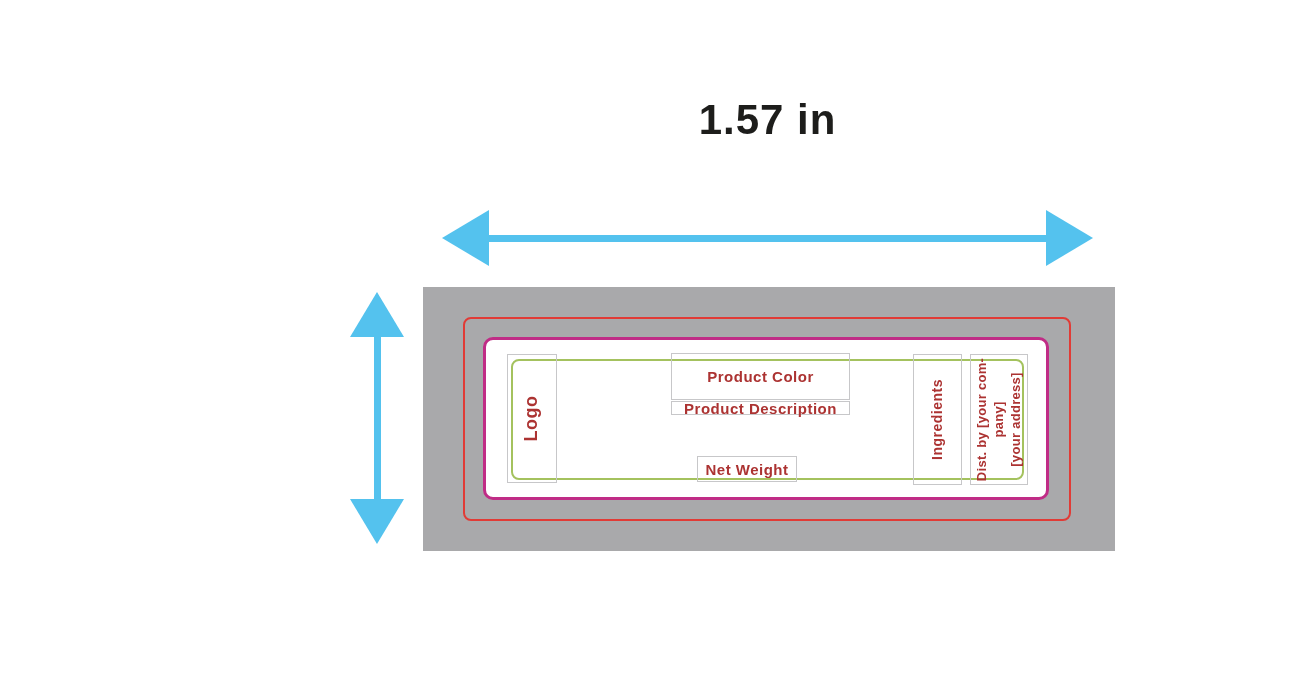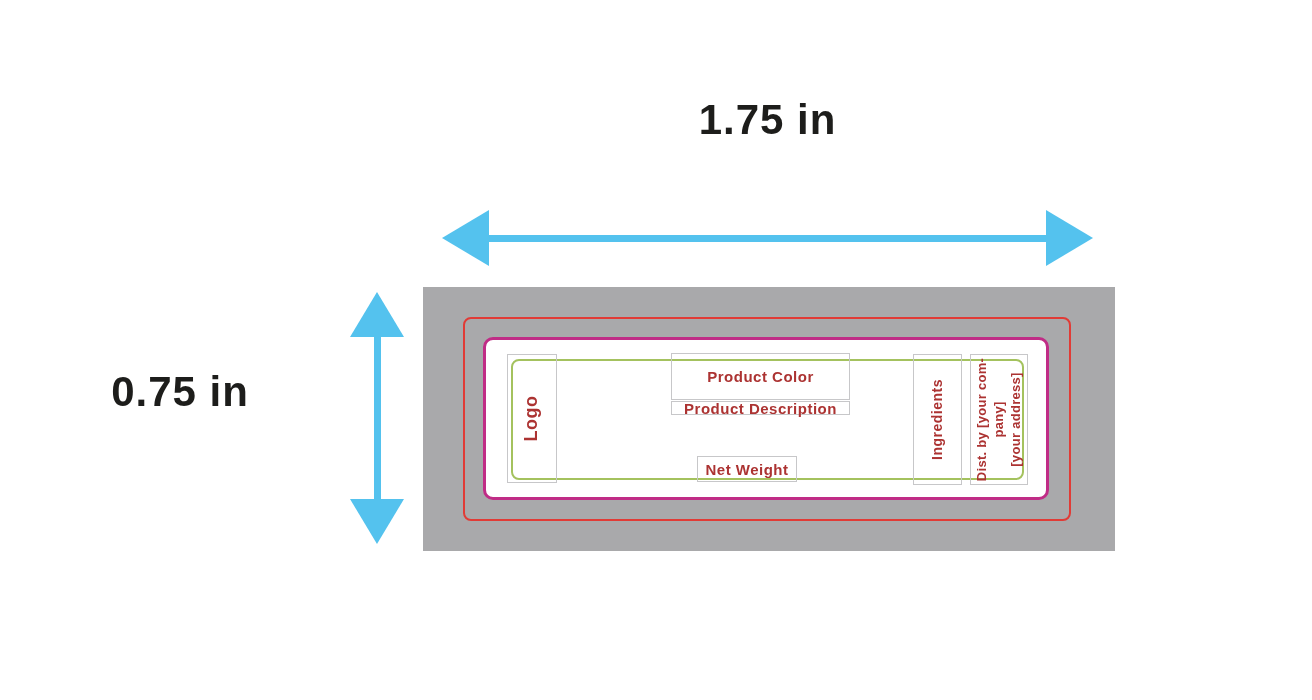--- a/index.html
+++ b/index.html
@@ -43,29 +43,28 @@
   .ph-weight{left:274px;top:169px;width:100px;height:26px;font-size:15px;text-align:center;}
   .ph-ingredients{left:490px;top:67px;width:49px;height:131px;font-size:14px;}
   .ph-dist{left:547px;top:67px;width:58px;height:131px;font-size:13px;letter-spacing:0.3px;}
   .rot{transform:rotate(-90deg);display:block;text-align:center;line-height:17px;}
 </style>
 </head>
 <body>
 
 <div class="canvas">
 
-  <div class="dim dim-h">1.75 in</div>
+  <div class="dim dim-h">1.57 in</div>
 
   <div class="arrow-h">
     <span class="ah ah-left"></span>
     <span class="shaft"></span>
     <span class="ah ah-right"></span>
   </div>
 
-  <div class="dim dim-v">0.75 in</div>
 
   <div class="arrow-v">
     <span class="ah ah-up"></span>
     <span class="shaft"></span>
     <span class="ah ah-down"></span>
   </div>
 
   <div class="bleed">
     <div class="cutline"></div>
     <div class="labelarea"></div>

